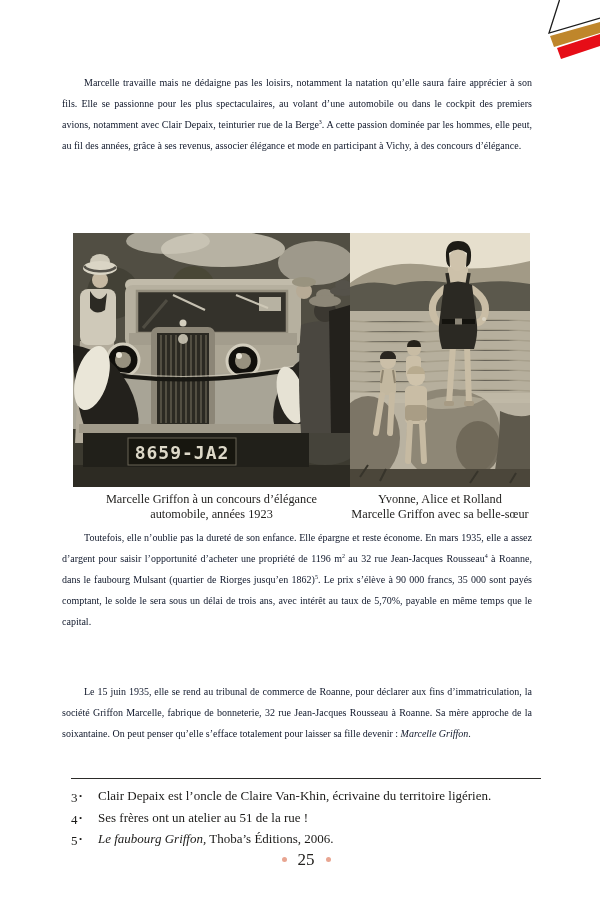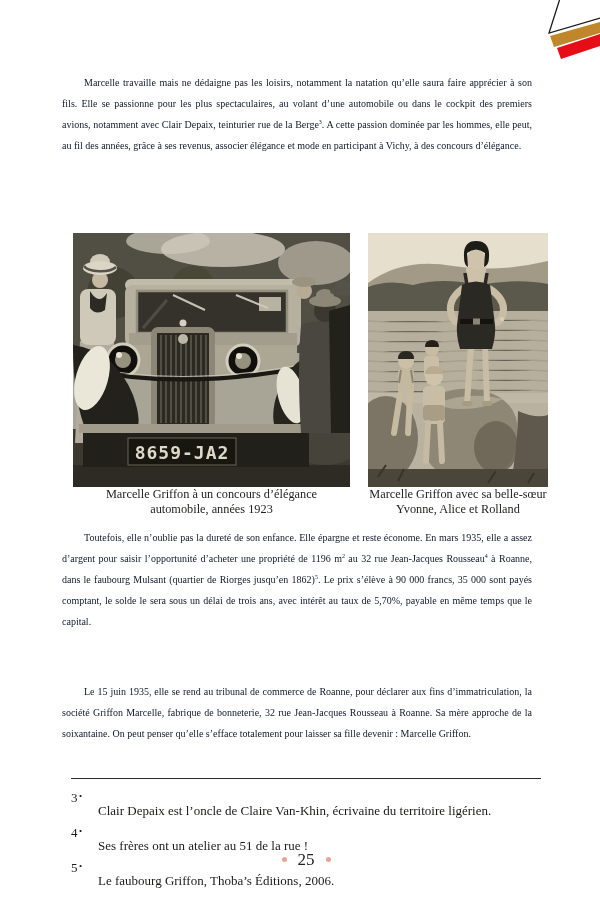--- a/index.html
+++ b/index.html
@@ -17,42 +17,42 @@
   
   .para{
     position:absolute;left:62px;width:470px;margin:0;
     font-size:10px;line-height:21px;text-align:justify;text-indent:22px;
     color:#0f172a;
   }
   #p1{top:72px;}
   #p2{top:527px;}
   #p3{top:681px;}
   .para sup{font-size:60%;line-height:0;vertical-align:super;}
-  .italic{}
-
-  
-  .figures{position:absolute;left:73px;top:233px;width:470px;display:flex;gap:18px;}
+  .italic{font-style:italic;}
+
+  
+  .figures{position:absolute;left:73px;top:233px;width:470px;display:flex;gap:0;}
   figure{margin:0;padding:0;}
   .fig-left{width:277px;}
   .fig-right{width:180px;}
   .photo{display:block;background:#b0aa9b;}
   figcaption{
-    font-size:12.3px;line-height:15px;text-align:center;color:#1f1e1c;
+    margin-top:5px;font-size:12.3px;line-height:15px;text-align:center;color:#1f1e1c;
   }
 
   
   .footnotes{
     position:absolute;left:71px;top:778px;width:470px;
     border-top:1px solid #2c2b29;padding-top:7px;
     font-size:13px;line-height:20px;color:#1b1a18;
   }
   .fn-row{display:flex;}
   .fn-num{flex:none;width:27px;}
   .fn-dot{font-size:9px;vertical-align:2.5px;margin-left:1.5px;}
-  .fn-text{flex:1;margin-top:15px;}
+  .fn-text{flex:1;}
 
   
   .pageno{
     position:absolute;left:0;top:850px;width:612px;text-align:center;
     font-size:17px;color:#23221f;
   }
   .pageno .dot{
     display:inline-block;width:5px;height:5px;border-radius:50%;
     background:#e8a591;vertical-align:3px;margin:0 11px;
   }
@@ -227,22 +227,22 @@
           <path d="M57,114 Q57,107 64,107 Q71,107 71,114 Z" fill="#252119"></path>
           <rect x="56" y="123" width="15" height="22" rx="4" fill="#cbbfa7"></rect>
           <circle cx="66" cy="144" r="9" fill="#cfc3ab"></circle>
           <path d="M57,141 Q58,133 66,133 Q74,133 75,141 Z" fill="#b8ab8f"></path>
           <rect x="55" y="153" width="22" height="38" rx="5" fill="#c9bda5"></rect>
           <rect x="55" y="172" width="22" height="16" rx="4" fill="#a99d85"></rect>
           <path d="M60,190 L58,228 M72,190 L74,228" stroke="#c6baa2" stroke-width="6" stroke-linecap="round"></path>
         </g>
       </svg>
       <figcaption>
+        <div>Yvonne, Alice et Rolland</div>
         <div>Marcelle Griffon avec sa belle-sœur</div>
-        <div>Yvonne, Alice et Rolland</div>
       </figcaption>
     </figure>
   </div>
 
   <p class="para" id="p2"><span>Toutefois, elle n’oublie pas la dureté de son enfance. Elle épargne et reste économe. En mars 1935, elle a assez d’argent pour saisir l’opportunité d’acheter une propriété de 1196&nbsp;m</span><sup>2</sup><span> au 32 rue Jean-Jacques Rousseau</span><sup>4</sup><span> à Roanne, dans le faubourg Mulsant (quartier de Riorges jusqu’en 1862)</span><sup>5</sup><span>. Le prix s’élève à 90&nbsp;000 francs, 35&nbsp;000 sont payés comptant, le solde le sera sous un délai de trois ans, avec intérêt au taux de 5,70%, payable en même temps que le capital.</span></p>
 
   <p class="para" id="p3"><span>Le 15 juin 1935, elle se rend au tribunal de commerce de Roanne, pour déclarer aux fins d’immatriculation, la société Griffon Marcelle, fabrique de bonneterie, 32 rue Jean-Jacques Rousseau à Roanne. Sa mère approche de la soixantaine. On peut penser qu’elle s’efface totalement pour laisser sa fille devenir&nbsp;: </span><span class="italic">Marcelle Griffon</span><span>.</span></p>
 
   <div class="footnotes">
     <div class="fn-row">

